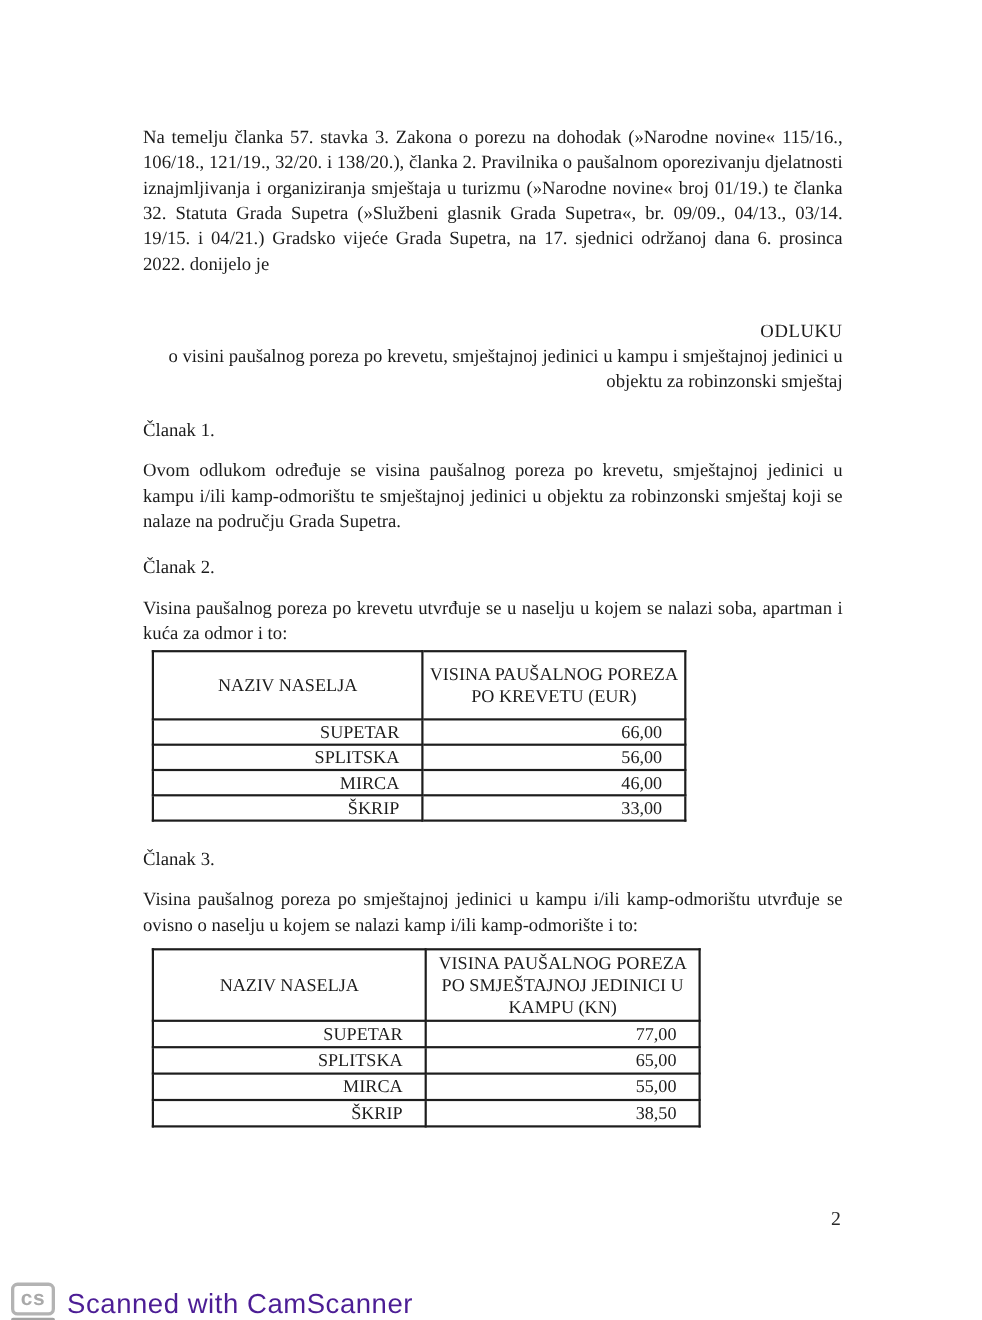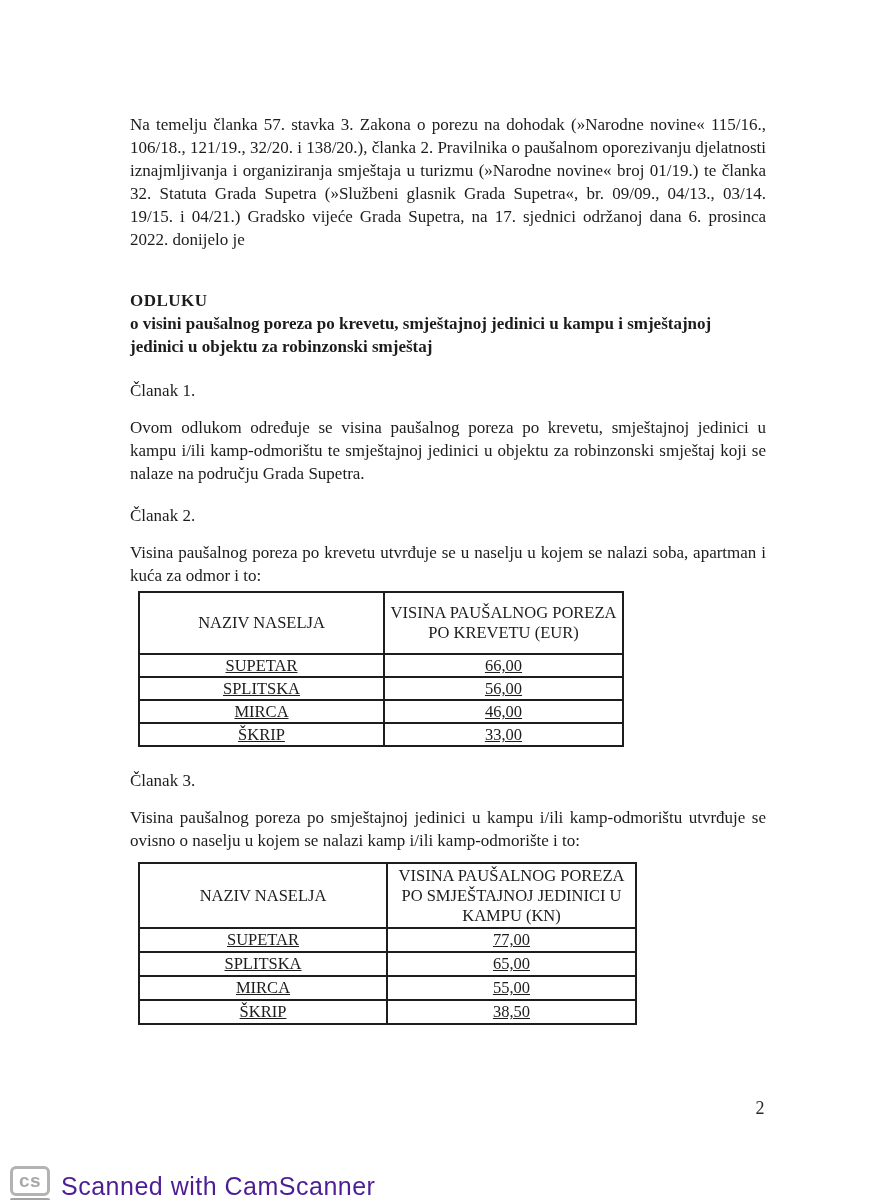--- a/index.html
+++ b/index.html
@@ -20,21 +20,21 @@
     position: absolute;
     left: 130px;
     top: 97px;
     width: 636px;
     font-size: 17px;
     line-height: 23px;
   }
 
   .para { text-align: justify; }
 
-  .title-block { margin-top: 38px; text-align: left; font-weight: bold; }
+  .title-block { margin-top: 38px; text-align: right; font-weight: normal; }
   .title-main { letter-spacing: 0.5px; }
   .title-sub { margin-top: 0; }
 
   .article-heading {
     text-align: left;
     margin-top: 19px;
     margin-bottom: 14px;
   }
   .article-heading.first { margin-top: 21px; }
 
@@ -51,26 +51,25 @@
   }
   table.tax-table th {
     font-weight: normal;
     text-align: center;
     vertical-align: middle;
     font-size: 16.5px;
     line-height: 20px;
     padding: 1px 4px;
   }
   table.tax-table td {
-    text-align: center;
+    text-align: right;
     font-size: 16.5px;
     line-height: 21px;
-    padding: 0 8px;
+    padding: 0 20px;
     height: 21px;
-    text-decoration: underline;
   }
   table.table1 { width: 484px; }
   table.table1 col.c1 { width: 245px; }
   table.table1 col.c2 { width: 239px; }
   table.table1 th { height: 62px; }
 
   table.table2 { width: 497px; margin-top: 10px; }
   table.table2 col.c1 { width: 248px; }
   table.table2 col.c2 { width: 249px; }
   table.table2 th { height: 65px; }

